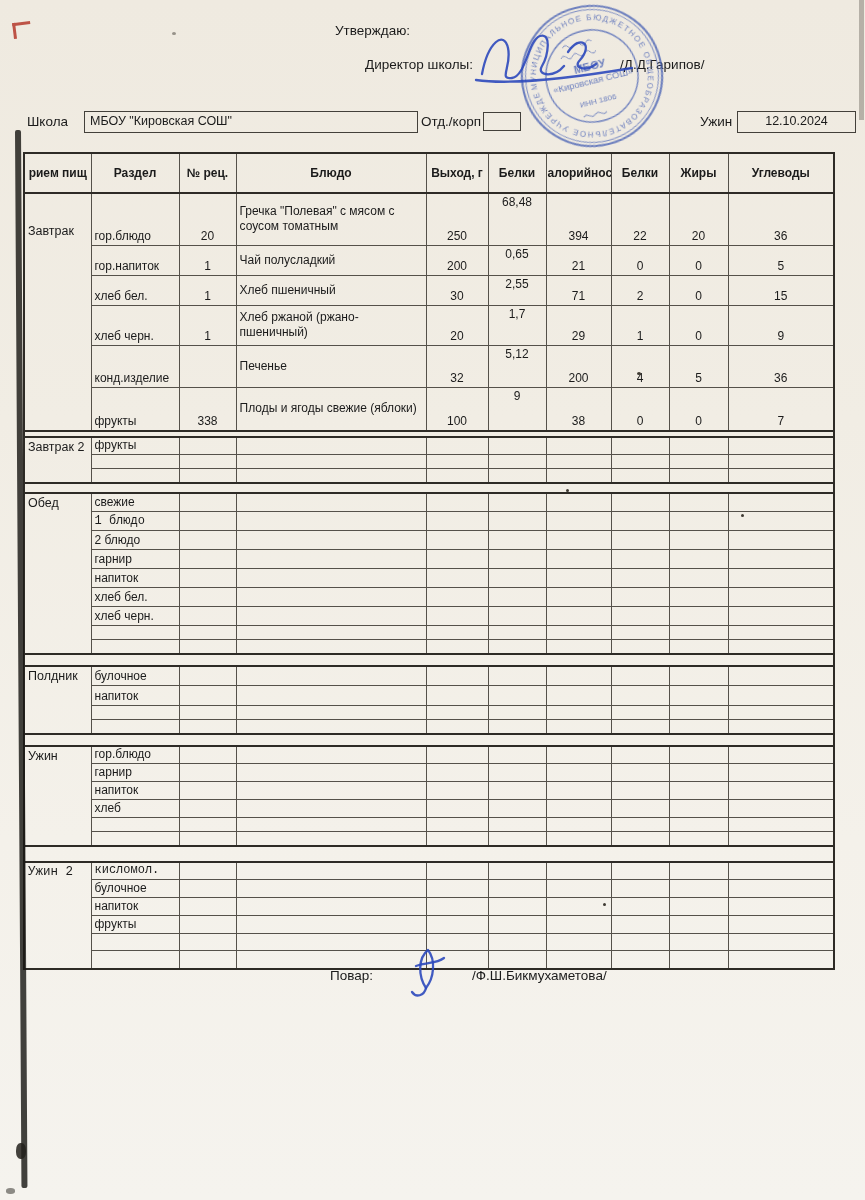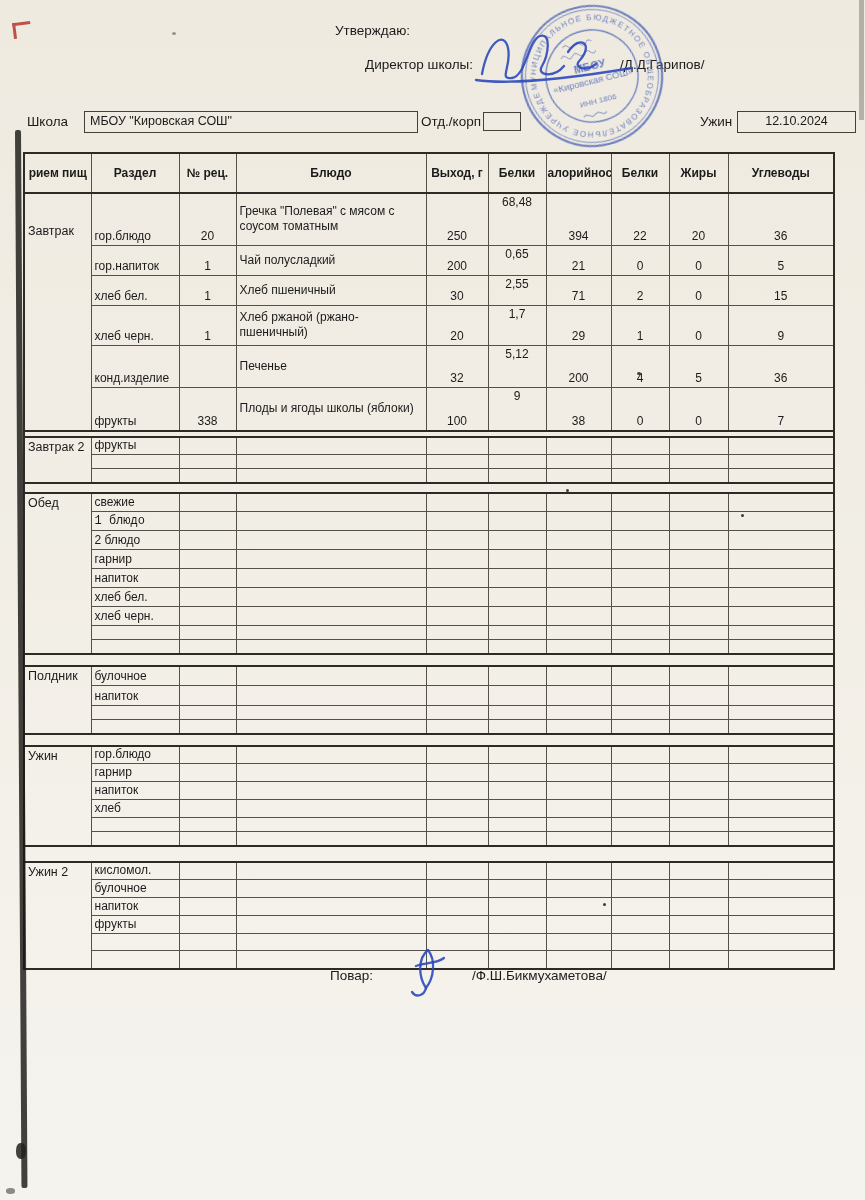--- a/index.html
+++ b/index.html
@@ -185,21 +185,21 @@
           <td class="c-out">32</td>
           <td class="c-price">5,12</td>
           <td class="c-kcal">200</td>
           <td class="c-protein">4</td>
           <td class="c-fat">5</td>
           <td class="c-carbs">36</td>
         </tr>
         <tr class="sec0" style="height: 44px;">
           <td class="c-razdel">фрукты</td>
           <td class="c-rec">338</td>
-          <td class="c-dish">Плоды и ягоды школы (яблоки)</td>
+          <td class="c-dish">Плоды и ягоды свежие (яблоки)</td>
           <td class="c-out">100</td>
           <td class="c-price">9</td>
           <td class="c-kcal">38</td>
           <td class="c-protein">0</td>
           <td class="c-fat">0</td>
           <td class="c-carbs">7</td>
         </tr>
         <tr class="gap-row" style="height: 6px;">
           <td colspan="10"></td>
         </tr>
@@ -454,21 +454,21 @@
           <td class="c-out"></td>
           <td class="c-price"></td>
           <td class="c-kcal"></td>
           <td class="c-protein"></td>
           <td class="c-fat"></td>
           <td class="c-carbs"></td>
         </tr>
         <tr class="gap-row" style="height: 16px;">
           <td colspan="10"></td>
         </tr>
-        <tr class="sec5" style="height: 18px;">
+        <tr class="sec5" style="height: 18px; font-family: Liberation Mono, monospace;">
           <td rowspan="6" class="meal-cell">Ужин 2</td>
           <td class="c-razdel">кисломол.</td>
           <td class="c-rec"></td>
           <td class="c-dish"></td>
           <td class="c-out"></td>
           <td class="c-price"></td>
           <td class="c-kcal"></td>
           <td class="c-protein"></td>
           <td class="c-fat"></td>
           <td class="c-carbs"></td>

